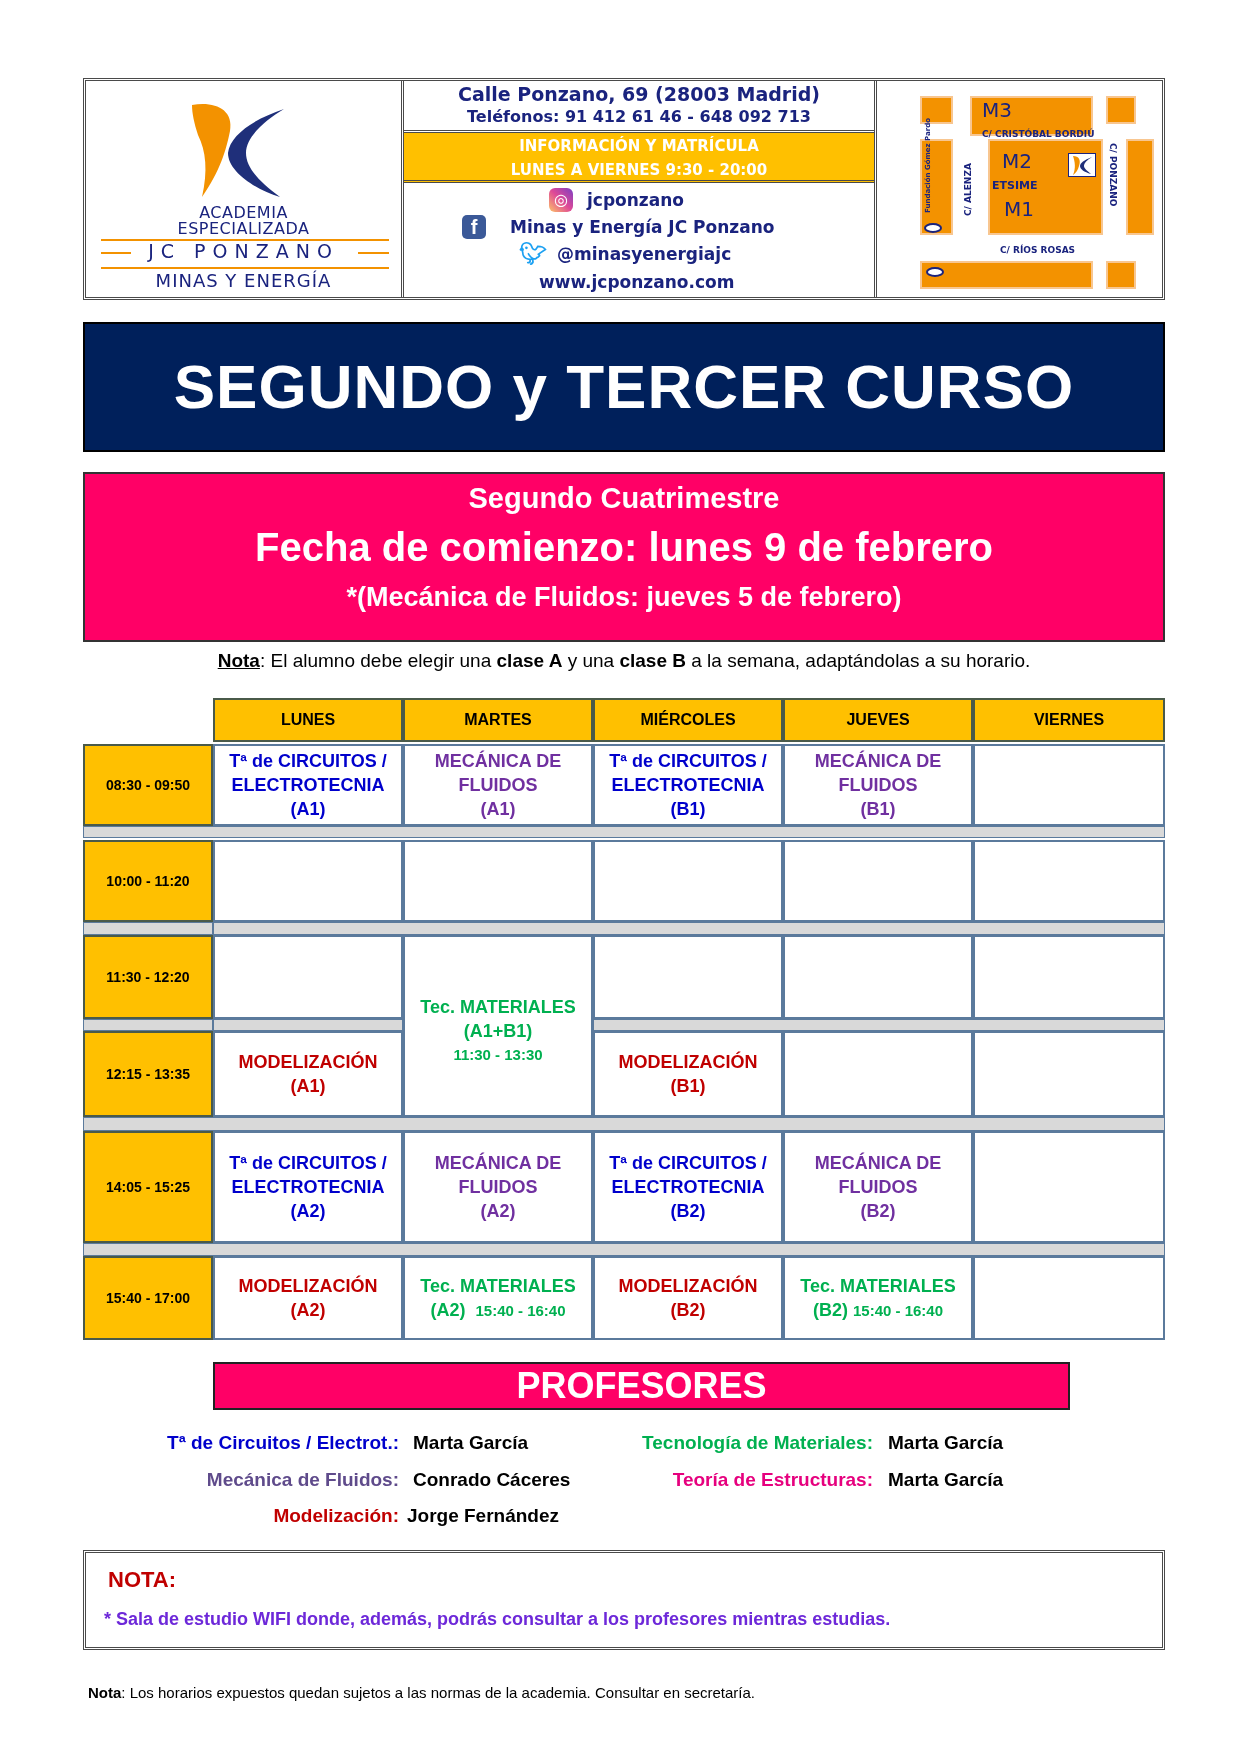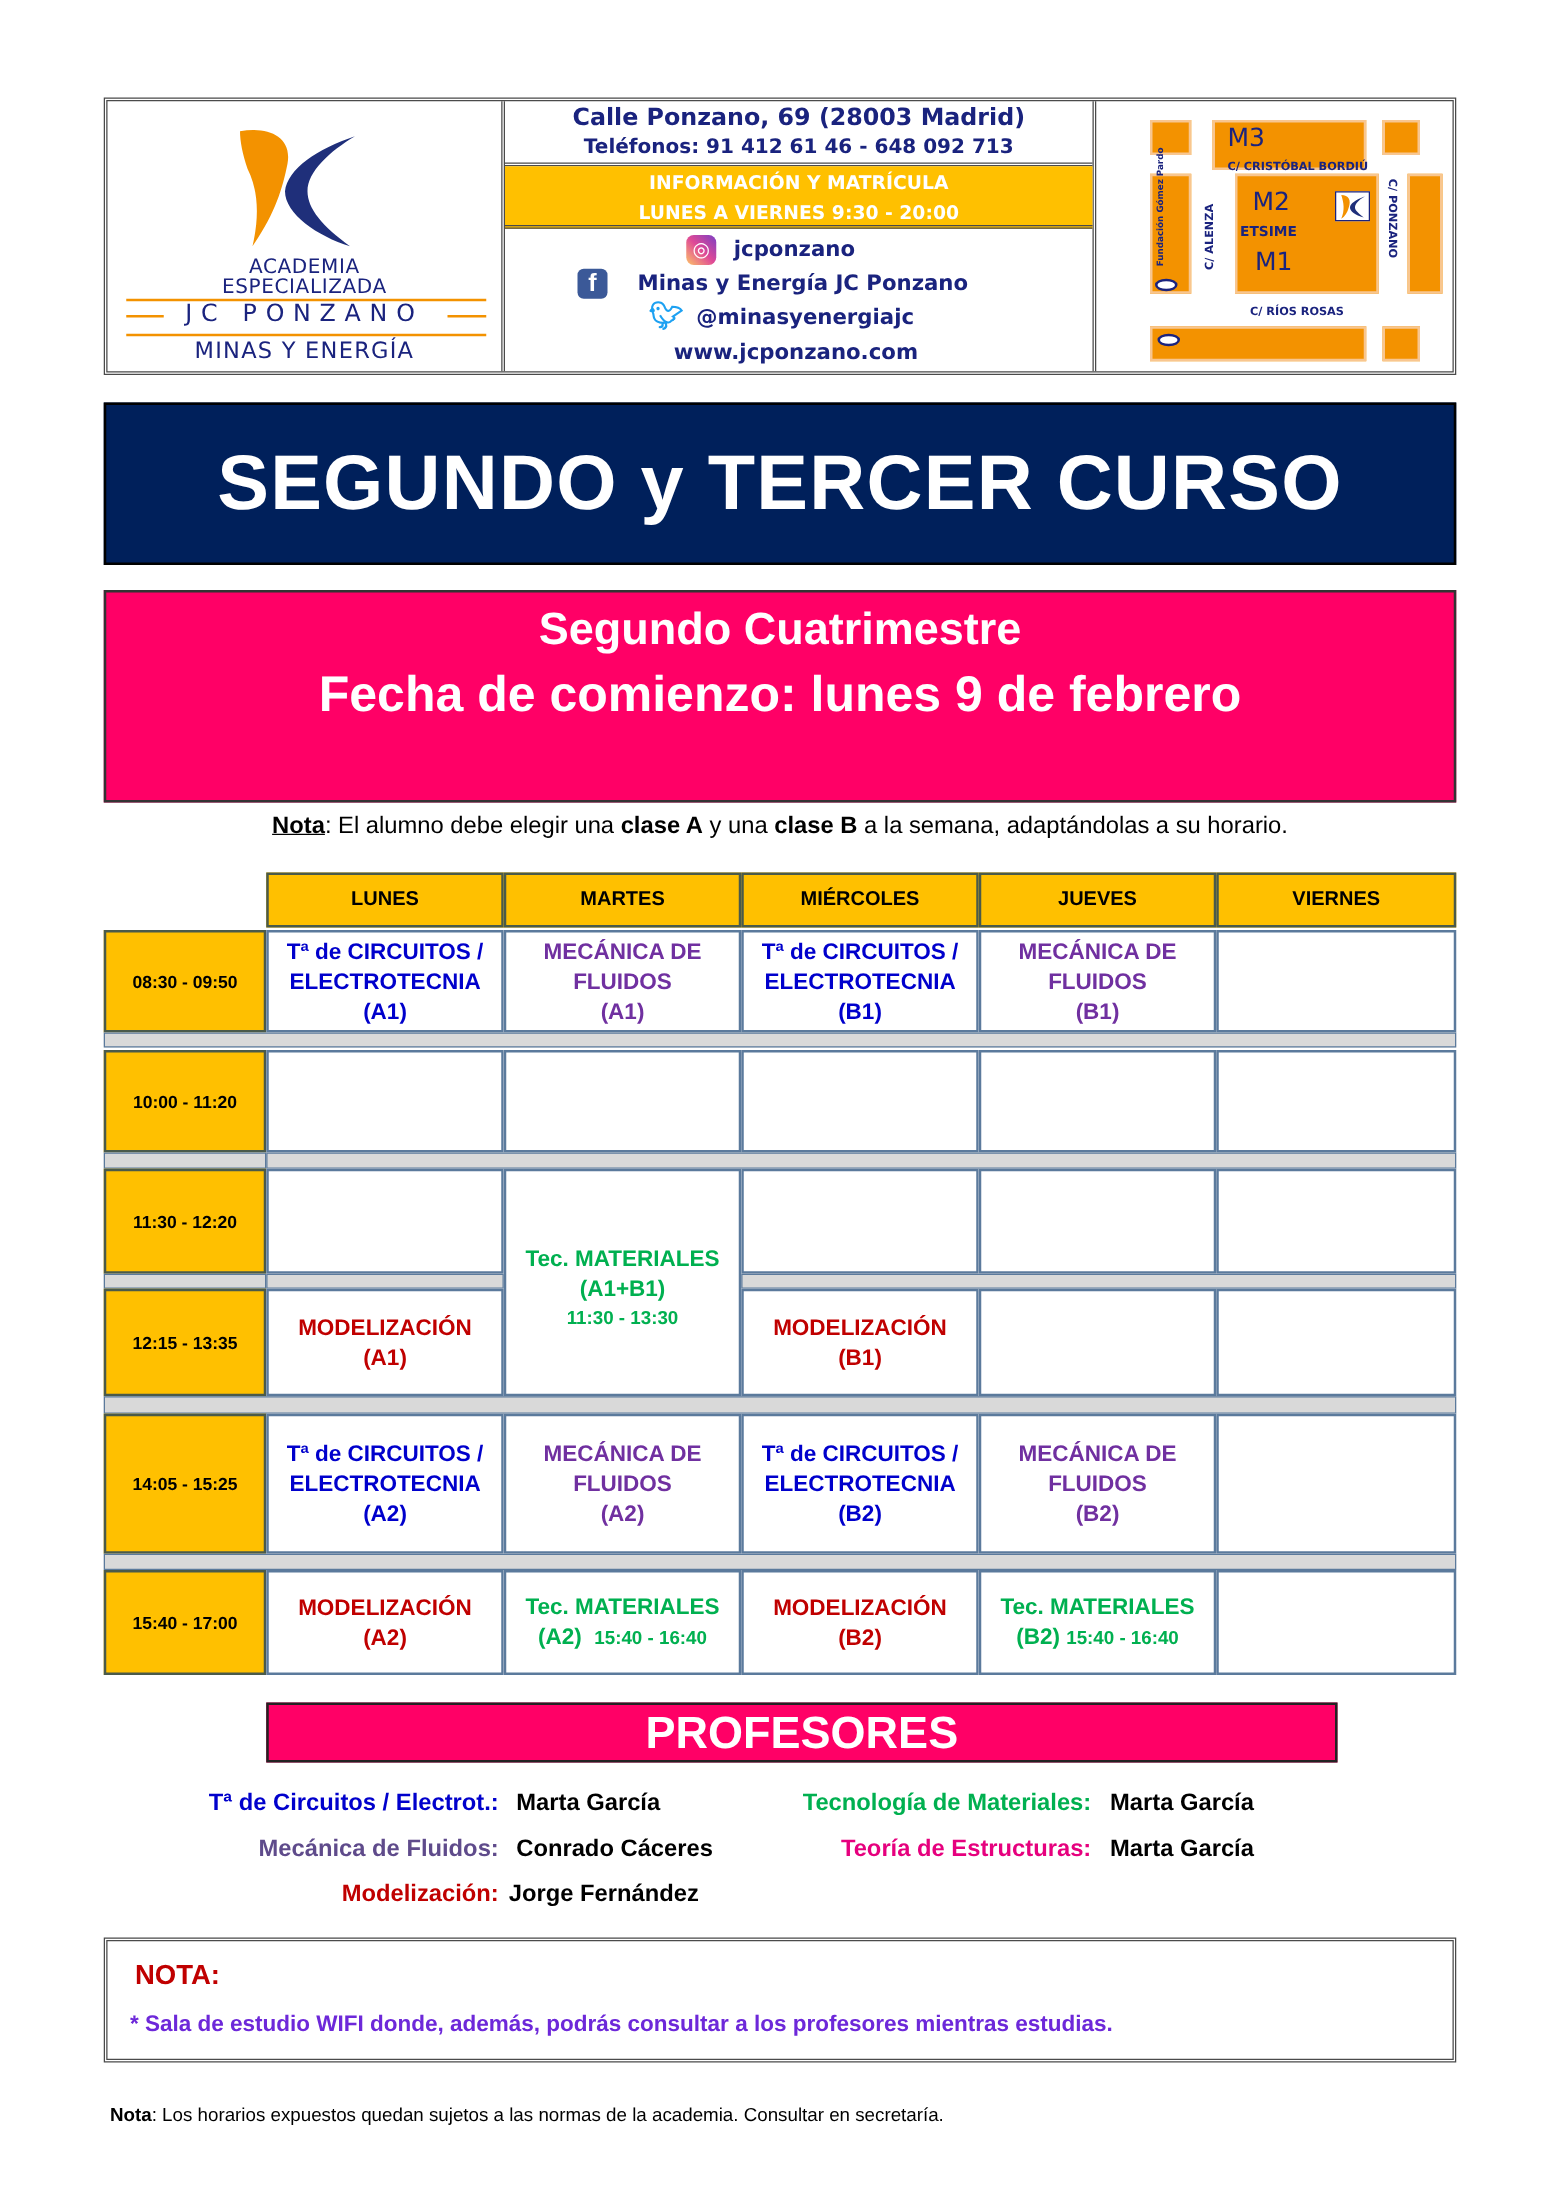--- a/index.html
+++ b/index.html
@@ -28,21 +28,21 @@
   .logo-me { position:absolute; left:0; width:100%; text-align:center; color:#1a237e; font-size:18px; letter-spacing:1px; font-family:"DejaVu Sans", sans-serif; }
 
   
   .blk { position:absolute; background:#f39200; border:2px solid #f8c690; }
   .mlbl { position:absolute; color:#1a237e; font-family:"DejaVu Sans", sans-serif; }
   .street { position:absolute; color:#1a237e; font-size:9px; font-weight:bold; font-family:"DejaVu Sans", sans-serif; white-space:nowrap; }
 
   
   .banner { left: 83px; top: 322px; width: 1082px; height: 130px; background:#00205b; border:2px solid #000; color:#fff; font-weight:bold; font-size:62px; text-align:center; line-height:126px; letter-spacing:1px; }
   .pink { left: 83px; top: 472px; width: 1082px; height: 170px; background:#ff0066; border:2px solid #333; color:#fff; font-weight:bold; text-align:center; }
-  .pink .t1 { font-size:36px; margin-top:8px; }
+  .pink .t1 { font-size:29px; margin-top:8px; }
   .pink .t2 { font-size:40px; margin-top:10px; }
   .pink .t3 { font-size:27px; margin-top:12px; }
 
   .nota1 { left: 83px; top: 650px; width: 1082px; text-align:center; font-size:19px; color:#000; }
   .nota1 u { font-weight:bold; }
 
   
   .cell { position:absolute; border:2px solid #5b7a9c; background:#fff; display:flex; flex-direction:column; align-items:center; justify-content:center; text-align:center; font-weight:bold; font-size:18px; line-height:24px; }
   .dayh { background:#ffc000; color:#000; font-size:16px; border-color:#4a5a4a; }
   .timec { background:#ffc000; color:#000; font-size:14px; border-color:#4a5a4a; }
@@ -140,20 +140,21 @@
     <div style="position:absolute;left:46px;top:186px;width:18px;height:10px;background:#fff;border:2px solid #1a237e;border-radius:50%;"></div>
     <div class="blk" style="left:226px;top:180px;width:30px;height:28px;"></div>
   </div>
 </div>
 
 <div class="abs banner">SEGUNDO y TERCER CURSO</div>
 
 <div class="abs pink">
   <div class="t1">Segundo Cuatrimestre</div>
   <div class="t2">Fecha de comienzo: lunes 9 de febrero</div>
+  <div class="t3">*(Mecánica de Fluidos: jueves 5 de febrero)</div>
 </div>
 
 <div class="abs nota1">
   <u>Nota</u><span>: El alumno debe elegir una </span><b>clase A</b><span> y una </span><b>clase B</b><span> a la semana, adaptándolas a su horario.</span>
 </div>
 
 <div>
 
   <div class="cell dayh" style="left:213px;top:698px;width:190px;height:44px;">LUNES</div>
   <div class="cell dayh" style="left:403px;top:698px;width:190px;height:44px;">MARTES</div>

